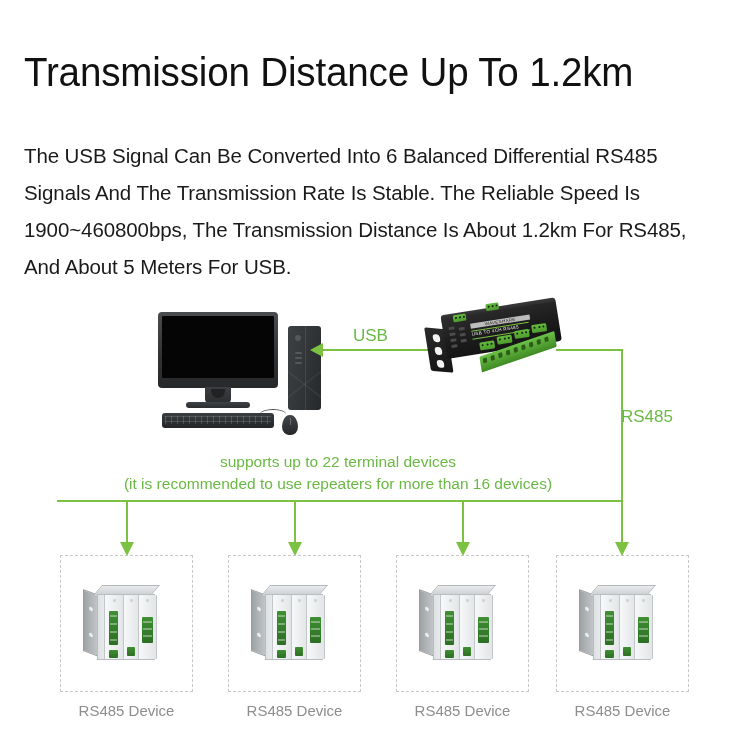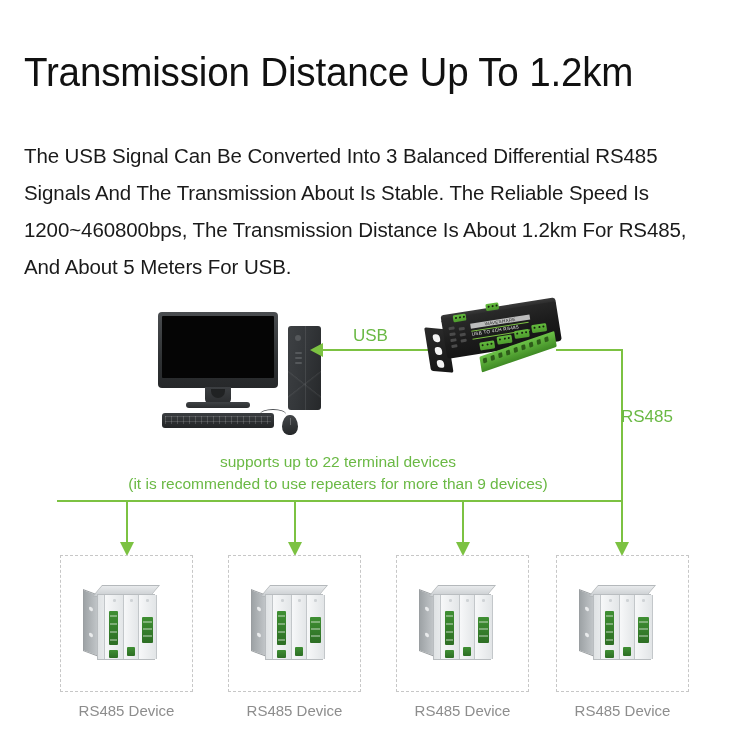--- a/index.html
+++ b/index.html
@@ -374,23 +374,23 @@
   }
 </style>
 </head>
 <body>
 
 <div id="page">
 
   <div class="headline">Transmission Distance Up To 1.2km</div>
 
   <div class="paragraph">
-    <span class="pline">The USB Signal Can Be Converted Into 3 Balanced Differential RS485</span>
-    <span class="pline">Signals And The Transmission About Is Stable. The Reliable Speed Is</span>
-    <span class="pline">1200~460800bps, The Transmission Distance Is About 1.2km For RS485,</span>
+    <span class="pline">The USB Signal Can Be Converted Into 6 Balanced Differential RS485</span>
+    <span class="pline">Signals And The Transmission Rate Is Stable. The Reliable Speed Is</span>
+    <span class="pline">1900~460800bps, The Transmission Distance Is About 1.2km For RS485,</span>
     <span class="pline">And About 5 Meters For USB.</span>
   </div>
 
   <div id="diagram">
 
     <div class="pc-group" style="left:148px; top:22px; width:175px; height:115px;">
 
       <div class="monitor-frame" style="left:10px; top:0px; width:120px; height:76px;">
         <div class="monitor-screen"></div>
       </div>
@@ -484,21 +484,21 @@
           <i style="left:59px;"></i>
           <i style="left:67px;"></i>
       </div>
     </div>
 
     <div class="wire h" style="left:556px; top:59px; width:67px;"></div>
     <div class="wire v" style="left:621px; top:59px; height:152px;"></div>
     <div class="wire-label" style="left:621px; top:117px;">RS485</div>
 
     <div class="bus-note" style="left:58px; top:161px;">supports up to 22 terminal devices</div>
-    <div class="bus-note" style="left:58px; top:183px;">(it is recommended to use repeaters for more than 9 devices)</div>
+    <div class="bus-note" style="left:58px; top:183px;">(it is recommended to use repeaters for more than 16 devices)</div>
 
     <div class="wire h" style="left:57px; top:210px; width:566px;"></div>
 
     <div class="wire v" style="left:126px; top:210px; height:44px;"></div>
     <div class="arrow-down" style="left:120px; top:252px;"></div>
 
     <div class="wire v" style="left:294px; top:210px; height:44px;"></div>
     <div class="arrow-down" style="left:288px; top:252px;"></div>
 
     <div class="wire v" style="left:462px; top:210px; height:44px;"></div>

